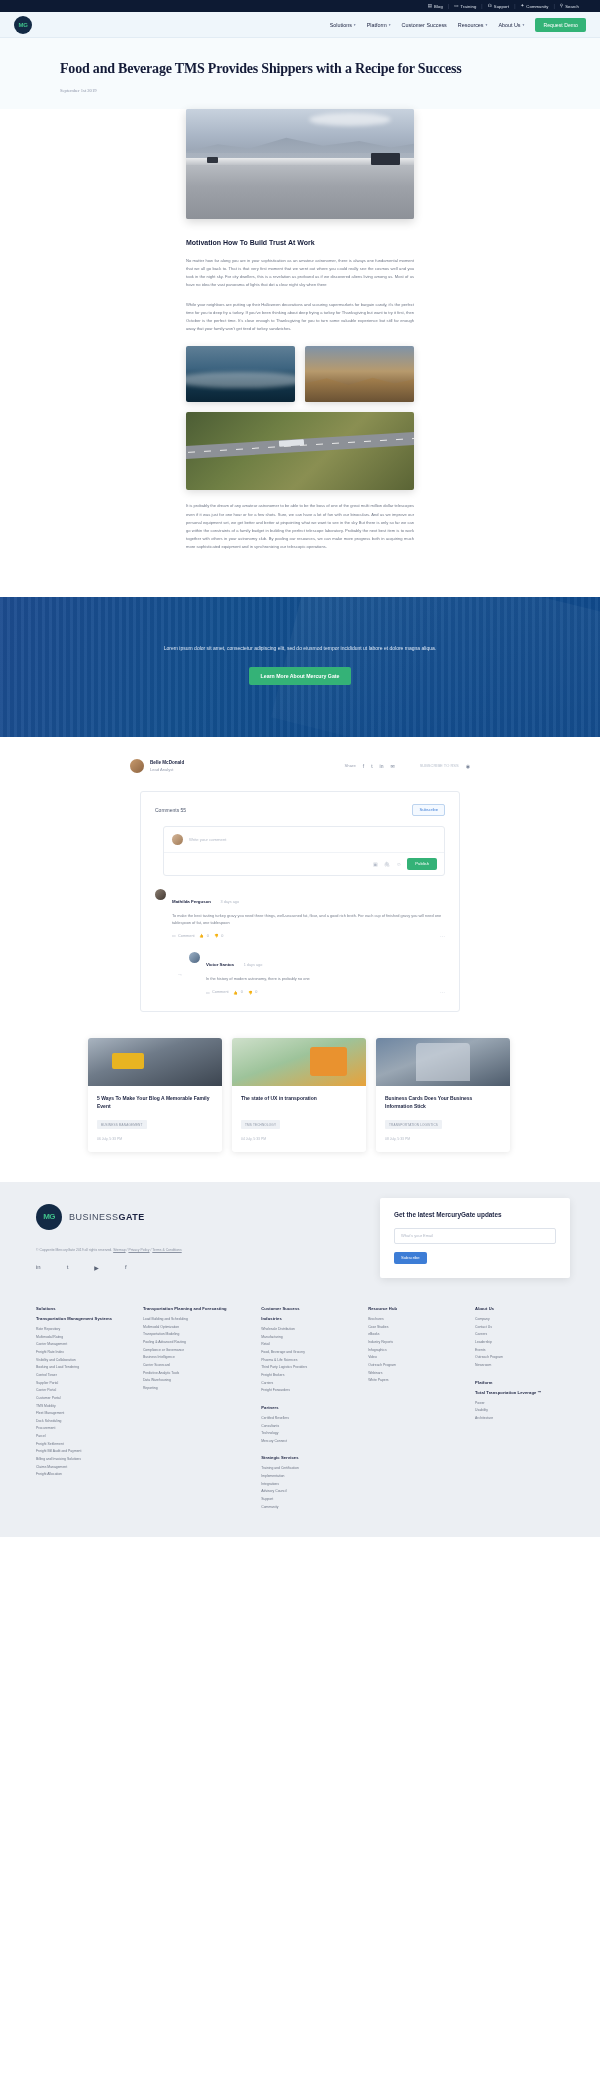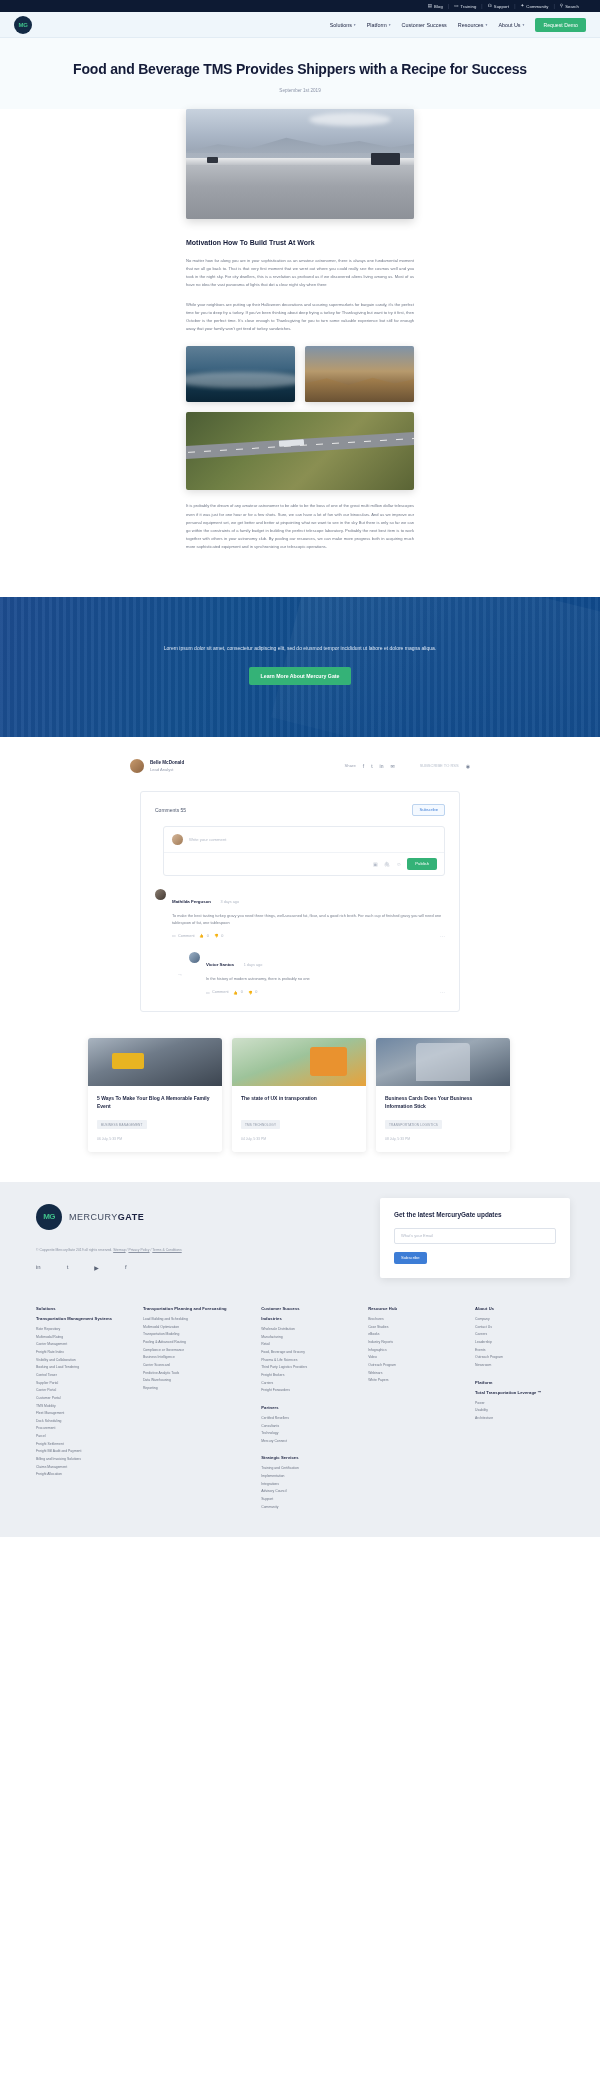--- a/index.html
+++ b/index.html
@@ -67,21 +67,21 @@
     font-size: 5.2px;
     padding: 4px 8px;
     border-radius: 2px;
     white-space: nowrap;
   }
 
   
   .hero-head {
     background: #f7fbfd;
     padding: 22px 60px 16px;
-    text-align: center;
+    font-family: Liberation Serif, serif;
   }
   .post-title {
     font-size: 14px;
     line-height: 1.35;
     font-weight: bold;
     color: #141b38;
     letter-spacing: -.2px;
   }
   .post-date {
     margin-top: 9px;
@@ -577,21 +577,21 @@
 </div>
 
 <div class="news-sec">
   <div class="news-inner">
     <div>
       <div class="news-logo">
         <div class="news-logo-mark">
           <span>MG</span>
         </div>
         <div class="news-logo-txt">
-          <span>MERCURY</span><b>GATE</b>
+          <span>BUSINESS</span><b>GATE</b>
         </div>
       </div>
       <div class="copyright">
         <span>© Copywrite MercuryGate 2019 all rights reserved.</span>
         <a href="#">Sitemap</a> /
         <a href="#">Privacy Policy</a> /
         <a href="#">Terms &amp; Conditions</a>
       </div>
       <div class="news-social">
         <span class="soc">in</span>

